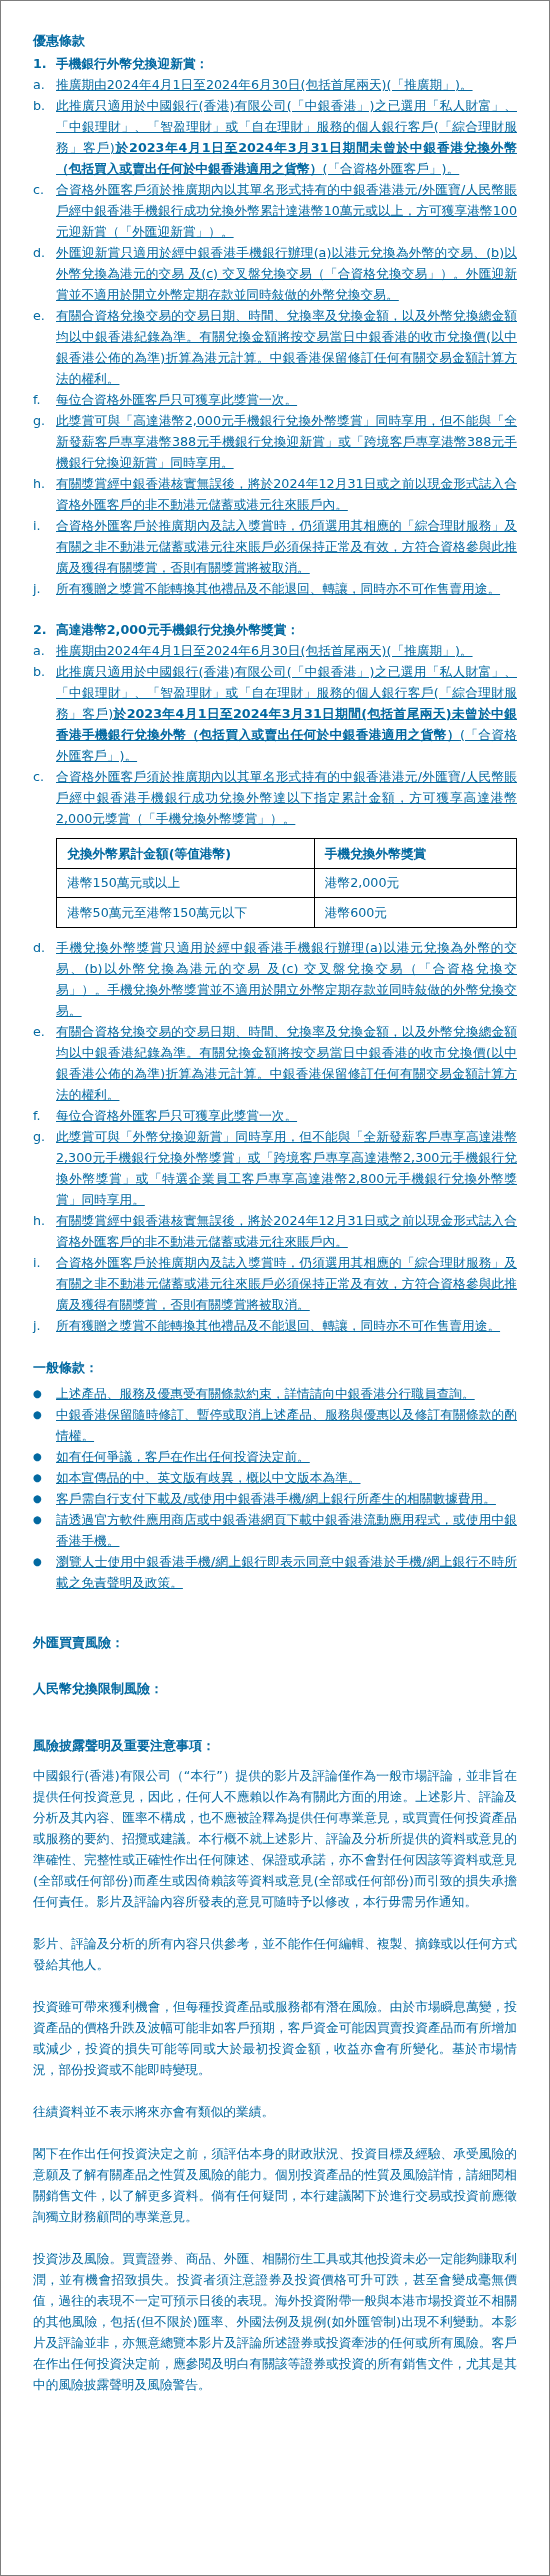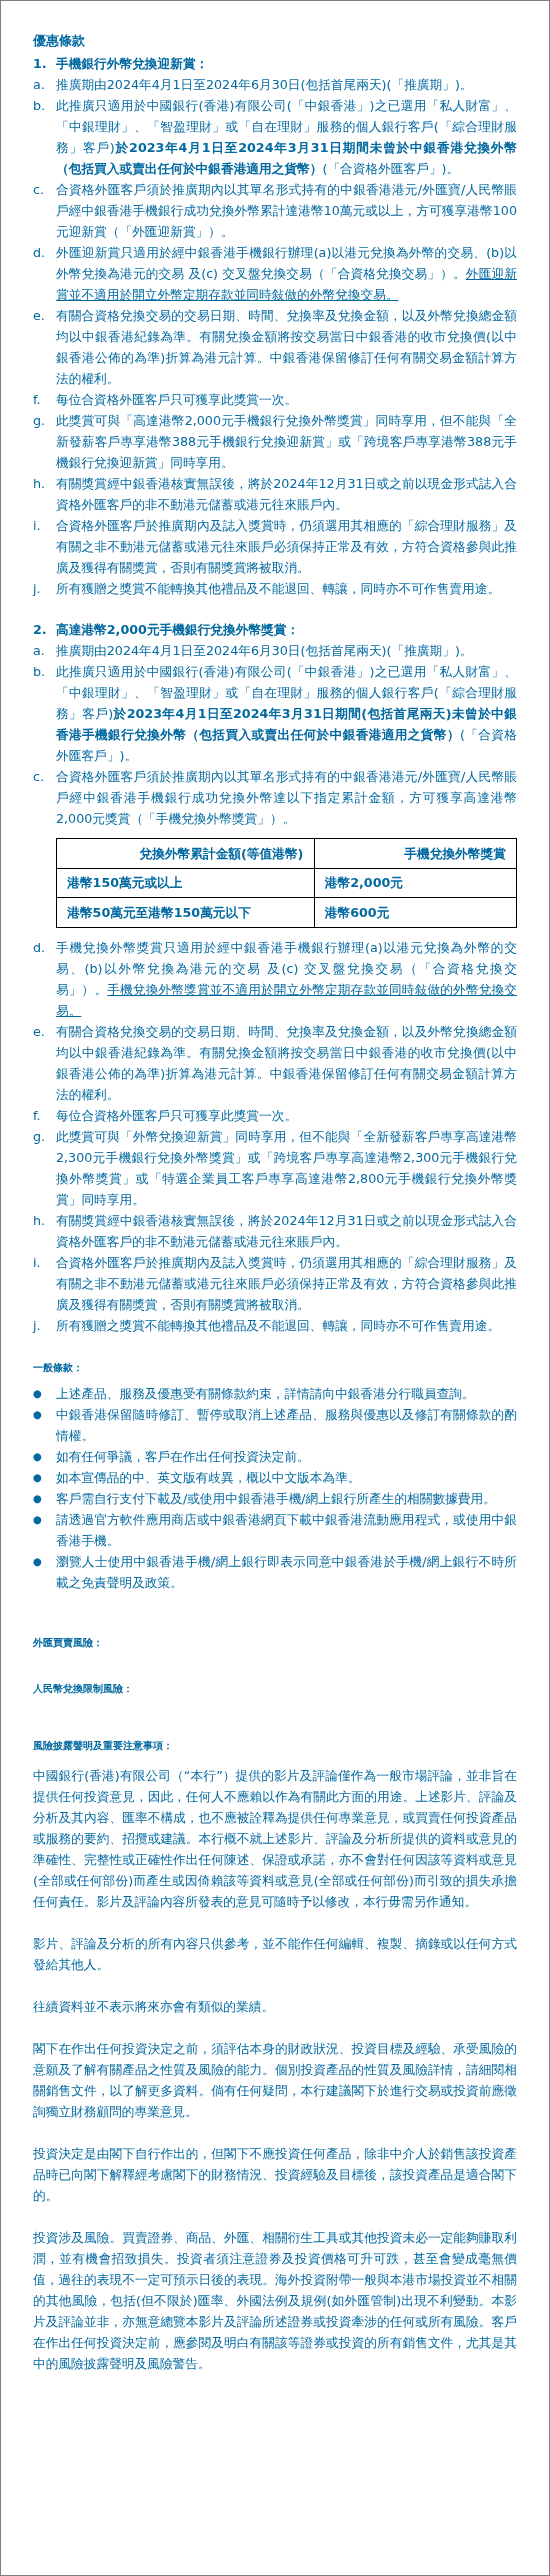--- a/index.html
+++ b/index.html
@@ -17,34 +17,34 @@
     line-height:21px;
     text-align:justify;
   }
   h1{font-size:13px;line-height:21px;margin:0;font-weight:bold;}
   .sec-head{display:flex;font-weight:bold;margin-top:20.3px;}
   #promo-sections section:first-child .sec-head{margin-top:1.7px;}
   .sec-head .num{flex:0 0 23px;}
   .item{display:flex;}
   .lbl{flex:0 0 23px;}
   .blt{font-size:10.2px;}
-  .txt{flex:1;}
+  .txt{flex:1;text-decoration:underline;}
   .b{font-weight:bold;}
   .u{text-decoration:underline;}
   table.rw-table{border-collapse:collapse;margin:9.3px 0 9.3px 23px;width:calc(100% - 23px);}
   table.rw-table th,table.rw-table td{
     border:0.8px solid #000;
     padding:3.4px 10.2px 4.2px 10.2px;
     text-align:left;
     font-size:12.7px;line-height:21px;
-    font-weight:bold;
+    font-weight:normal;
   }
-  table.rw-table th{font-weight:bold;text-align:right;}
+  table.rw-table th{font-weight:bold;}
   table.rw-table th:first-child,table.rw-table td:first-child{width:56%;}
-  h2{font-size:10px;line-height:21px;font-weight:bold;margin:0;}
+  h2{font-size:13px;line-height:21px;font-weight:bold;margin:0;}
   #general-terms h2{margin:20.3px 0 5.1px 0;}
   #fx-risk h2{margin:39px 0 0 0;}
   #rmb-risk h2{margin:25.4px 0 8.5px 0;}
   #risk-disclosure h2{margin:36px 0 8.5px 0;}
   .para{margin:0 0 21px 0;}
   .para:last-child{margin-bottom:0;}
   .body-p{margin:0;}
 </style>
 </head>
 <body>
@@ -205,21 +205,21 @@
 
   <section id="rmb-risk">
     <h2>人民幣兌換限制風險：</h2>
   </section>
 
   <section id="risk-disclosure">
     <h2>風險披露聲明及重要注意事項：</h2>
     <div id="risk-paras">
         <p class="para">中國銀行(香港)有限公司（“本行”）提供的影片及評論僅作為一般市場評論，並非旨在提供任何投資意見，因此，任何人不應賴以作為有關此方面的用途。上述影片、評論及分析及其內容、匯率不構成，也不應被詮釋為提供任何專業意見，或買賣任何投資產品或服務的要約、招攬或建議。本行概不就上述影片、評論及分析所提供的資料或意見的準確性、完整性或正確性作出任何陳述、保證或承諾，亦不會對任何因該等資料或意見(全部或任何部份)而產生或因倚賴該等資料或意見(全部或任何部份)而引致的損失承擔任何責任。影片及評論內容所發表的意見可隨時予以修改，本行毋需另作通知。</p>
         <p class="para">影片、評論及分析的所有內容只供參考，並不能作任何編輯、複製、摘錄或以任何方式發給其他人。</p>
+        <p class="para">投資雖可帶來獲利機會，但每種投資產品或服務都有潛在風險。由於市場瞬息萬變，投資產品的價格升跌及波幅可能非如客戶預期，客戶資金可能因買賣投資產品而有所增加或減少，投資的損失可能等同或大於最初投資金額，收益亦會有所變化。基於市場情況，部份投資或不能即時變現。</p>
         <p class="para">往績資料並不表示將來亦會有類似的業績。</p>
         <p class="para">閣下在作出任何投資決定之前，須評估本身的財政狀況、投資目標及經驗、承受風險的意願及了解有關產品之性質及風險的能力。個別投資產品的性質及風險詳情，請細閱相關銷售文件，以了解更多資料。倘有任何疑問，本行建議閣下於進行交易或投資前應徵詢獨立財務顧問的專業意見。</p>
-        <p class="para">投資決定是由閣下自行作出的，但閣下不應投資任何產品，除非中介人於銷售該投資產品時已向閣下解釋經考慮閣下的財務情況、投資經驗及目標後，該投資產品是適合閣下的。</p>
         <p class="para">投資涉及風險。買賣證券、商品、外匯、相關衍生工具或其他投資未必一定能夠賺取利潤，並有機會招致損失。投資者須注意證券及投資價格可升可跌，甚至會變成毫無價值，過往的表現不一定可預示日後的表現。海外投資附帶一般與本港市場投資並不相關的其他風險，包括(但不限於)匯率、外國法例及規例(如外匯管制)出現不利變動。本影片及評論並非，亦無意總覽本影片及評論所述證券或投資牽涉的任何或所有風險。客戶在作出任何投資決定前，應參閱及明白有關該等證券或投資的所有銷售文件，尤其是其中的風險披露聲明及風險警告。</p>
       </div>
   </section>
 
 </div>
 
 
 </body></html>

